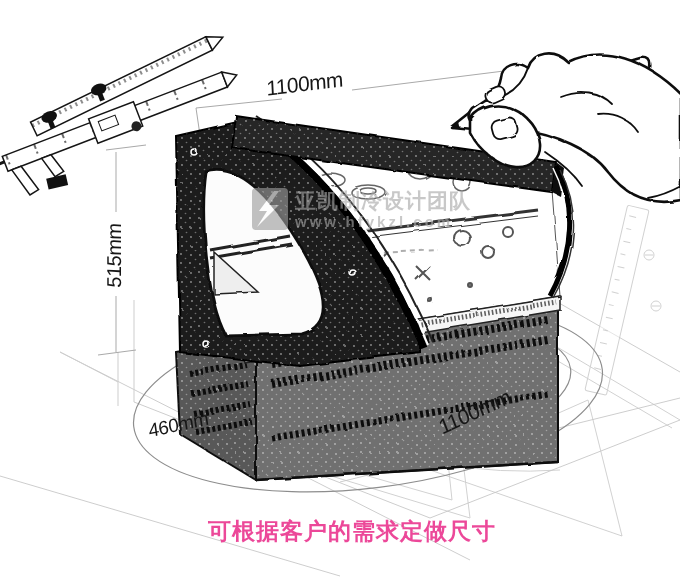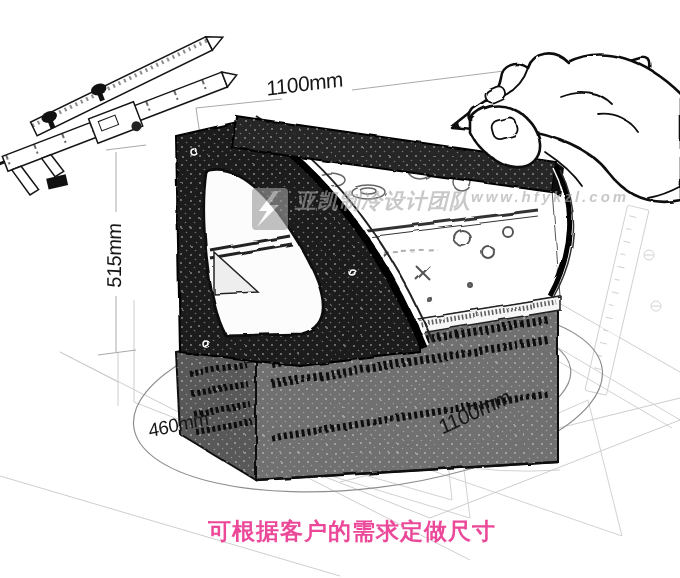--- a/index.html
+++ b/index.html
@@ -10,21 +10,21 @@
              font-weight:500;white-space:nowrap;letter-spacing:-0.5px;}
   .dim-top{left:266px;top:72px;font-size:21px;transform:rotate(-7deg) skewX(-4deg);}
   .dim-height{left:76px;top:244px;width:76px;text-align:center;font-size:20px;
               transform:rotate(-90deg) skewX(-3deg);}
   .dim-depth{left:148px;top:414px;font-size:19px;transform:rotate(-12deg) skewX(-4deg);}
   .dim-bottom{left:436px;top:400px;font-size:21px;transform:rotate(-25deg) skewX(-4deg);}
   .caption{position:absolute;left:12px;top:516px;width:100%;text-align:center;
            font-size:23px;font-weight:bold;color:#ec4899;letter-spacing:1px;}
   .watermark{position:absolute;left:252px;top:188px;display:flex;align-items:flex-start;
              gap:7px;opacity:.62;pointer-events:none;}
-  .wm-text{display:flex;flex-direction:row;font-style:italic;}
+  .wm-text{display:flex;flex-direction:column;}
   .wm-team{font-size:21px;font-weight:bold;color:#a8a8a8;letter-spacing:1px;line-height:1.2;}
   .wm-site{font-size:15px;font-weight:bold;color:#a8a8a8;letter-spacing:3px;margin-top:0;}
 </style>
 </head>
 <body>
 
 <div class="stage">
 
 <svg class="art" width="680" height="578" viewBox="0 0 680 578">
   <defs>

